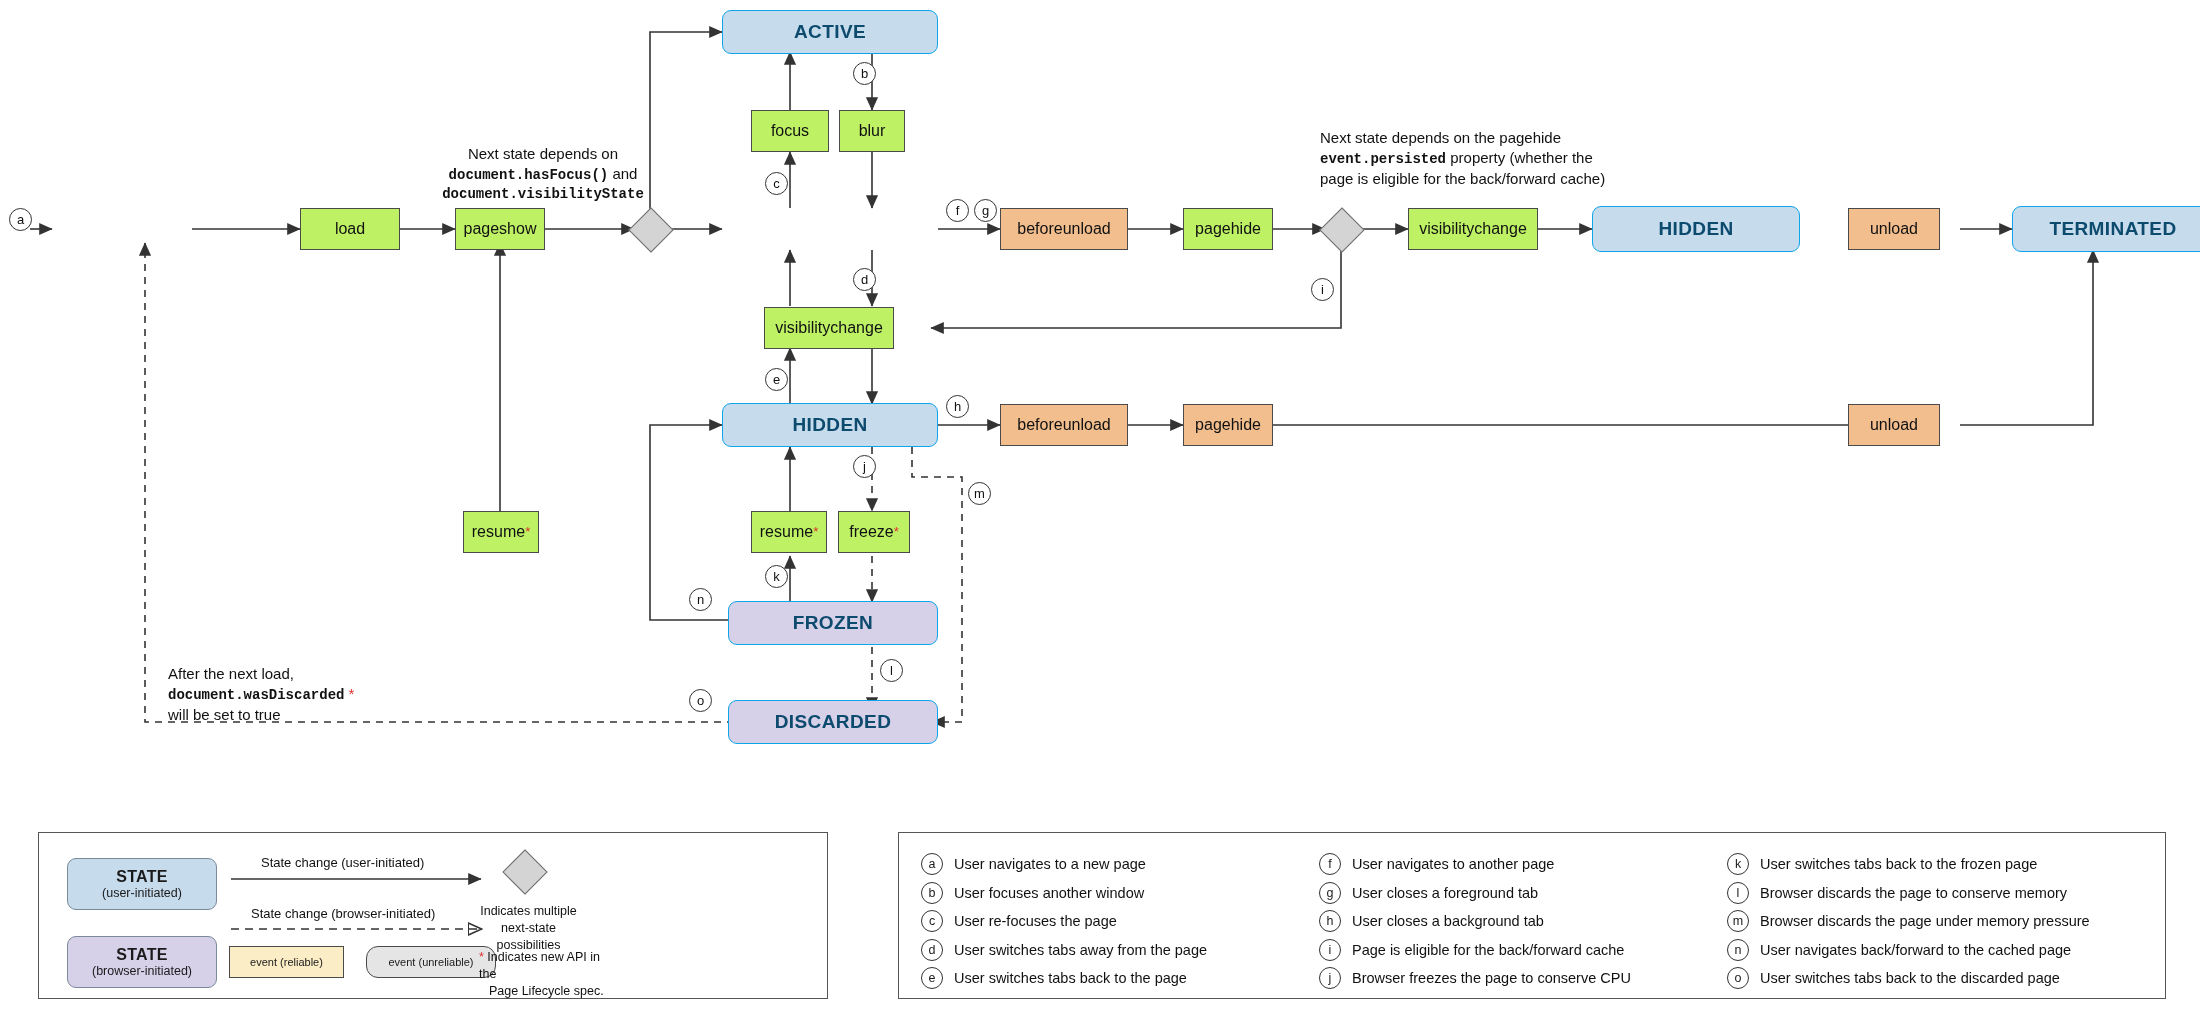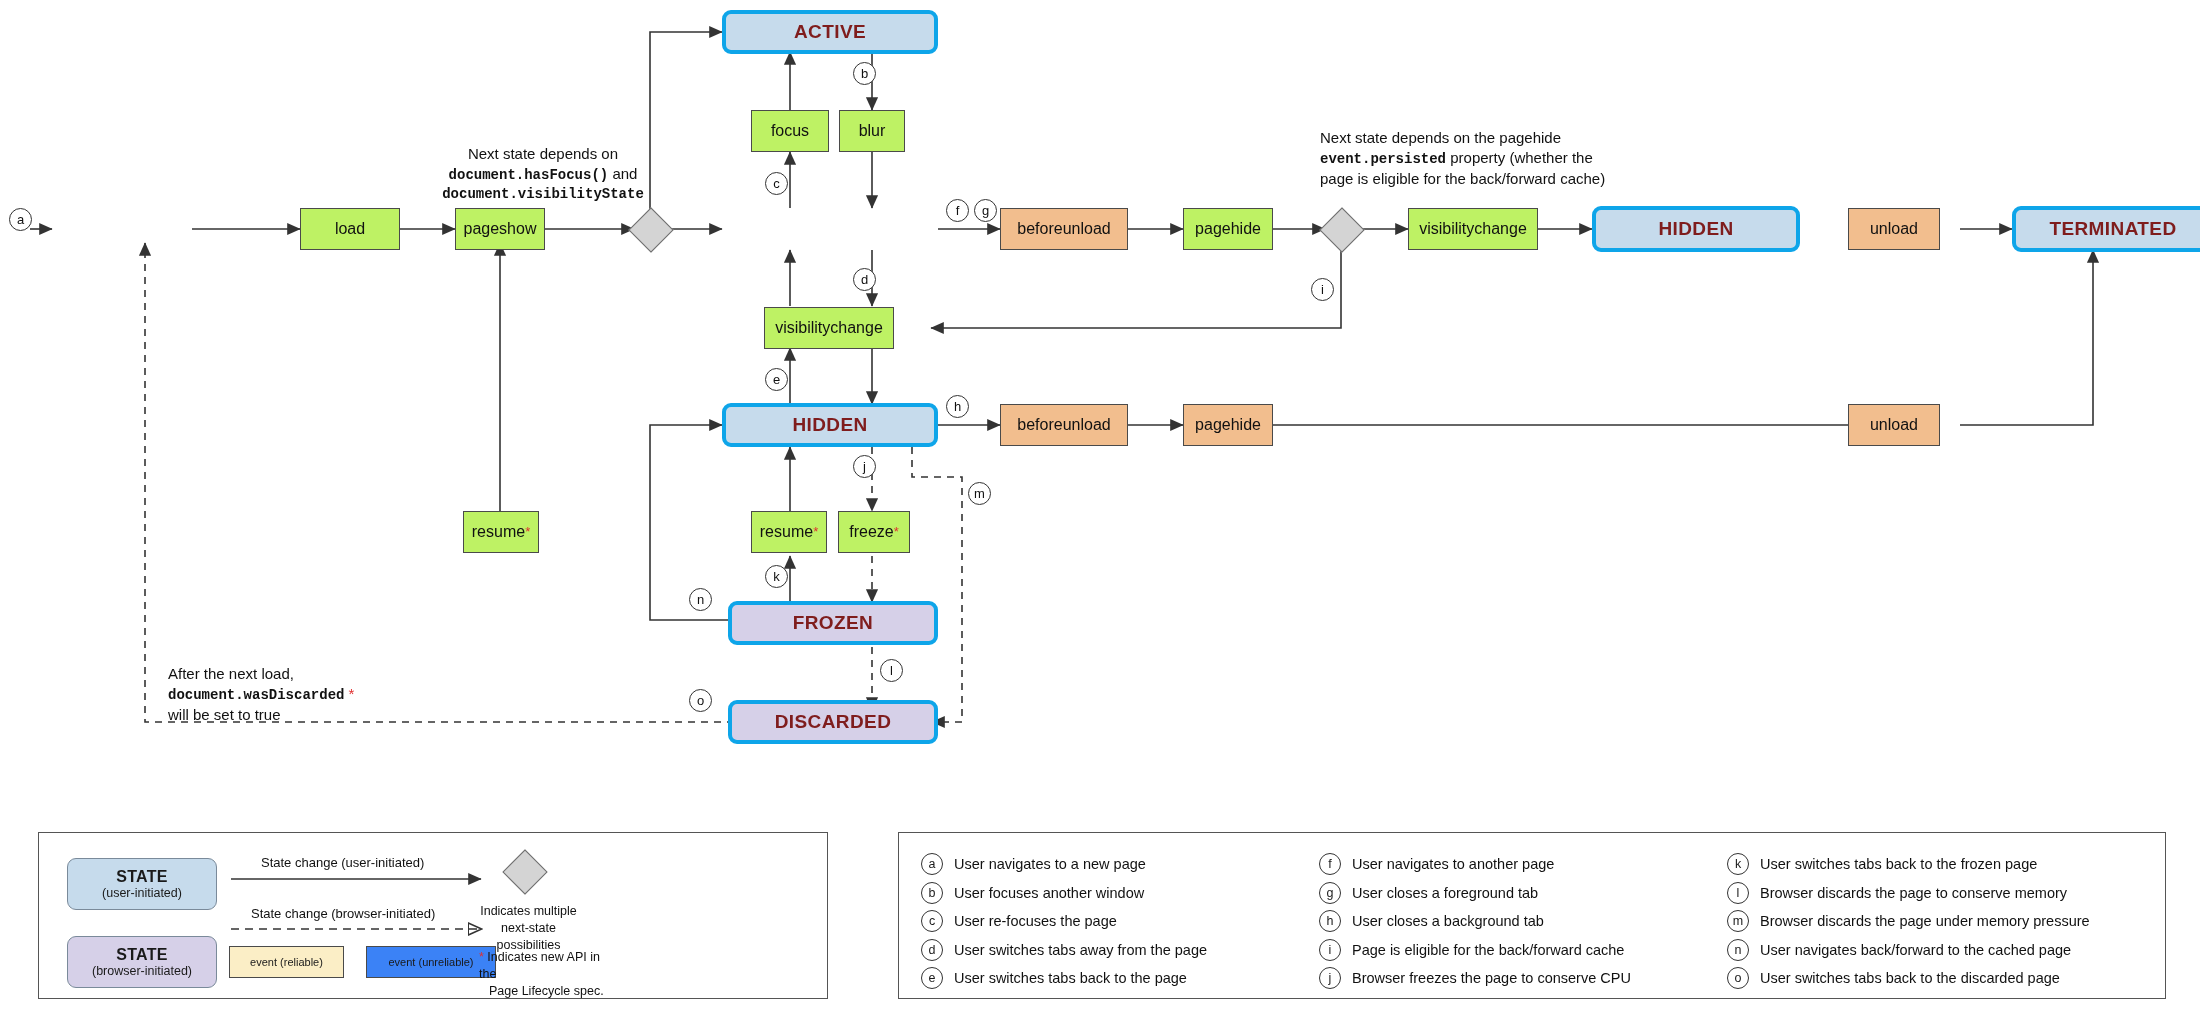--- a/index.html
+++ b/index.html
@@ -7,21 +7,21 @@
     width:2200px;height:1027px;position:relative;overflow:hidden;
     font-family:"Liberation Sans", sans-serif;
     color:#1a1a1a;
   }
   .canvas{position:absolute;left:0;top:0;width:2200px;height:1027px;}
   svg.wires{position:absolute;left:0;top:0;width:2200px;height:1027px;pointer-events:none;}
 
   
   .node{position:absolute;box-sizing:border-box;display:flex;align-items:center;justify-content:center;
         text-align:center;line-height:1.18;}
-  .state{border:4px solid #0ea5e9;border-radius:9px;font-weight:bold;letter-spacing:.4px;font-size:19px;color:#7f1d1d;}
+  .state{border:1px solid #0ea5e9;border-radius:9px;font-weight:bold;letter-spacing:.4px;font-size:19px;color:#0c4a6e;}
   .state.user{background:#c6dbec;}
   .state.browser{background:#d6d0e8;}
   .evt{border:1px solid #4a4a4a;font-size:16px;color:#111;}
   .evt.reliable{background:#bef264;}
   .evt.unreliable{background:#f2be8e;}
   .evt .star{color:#e03030;font-size:13px;vertical-align:super;line-height:0;}
 
   .parallelo{position:absolute;width:160px;height:62px;}
   .parallelo .shape{position:absolute;inset:0;}
   .parallelo .txt{position:absolute;inset:0;display:flex;flex-direction:column;align-items:center;justify-content:center;
@@ -47,21 +47,21 @@
   .lg-state{position:absolute;width:148px;height:50px;border:1px solid #7a8a9a;border-radius:9px;
             display:flex;flex-direction:column;align-items:center;justify-content:center;line-height:1.2;}
   .lg-state .t{font-weight:bold;font-size:16px;letter-spacing:.3px;}
   .lg-state .s{font-size:12.5px;}
   .lg-state.user{background:#c6dbec;}
   .lg-state.browser{background:#d6d0e8;}
 
   .lg-evt{position:absolute;height:30px;border:1px solid #4a4a4a;display:flex;align-items:center;
           justify-content:center;font-size:11px;}
   .lg-evt.reliable{background:#fbeec6;}
-  .lg-evt.unreliable{background:#3b82f6;}
+  .lg-evt.unreliable{background:#e5e5e5;border-radius:12px;}
 
   .lg-label{position:absolute;font-size:13px;color:#111;white-space:nowrap;}
   .lg-diamond{position:absolute;width:30px;height:30px;background:#d4d4d4;border:1px solid #6c6c6c;transform:rotate(45deg);}
   .lg-note{position:absolute;font-size:12.5px;line-height:1.35;color:#111;}
   .lg-note .star{color:#e03030;}
 
   
   .keycol{position:absolute;}
   .keyrow{display:flex;align-items:center;height:28.5px;}
   .keyrow .circ{width:20px;height:20px;min-width:20px;border:1.2px solid #333;border-radius:50%;

